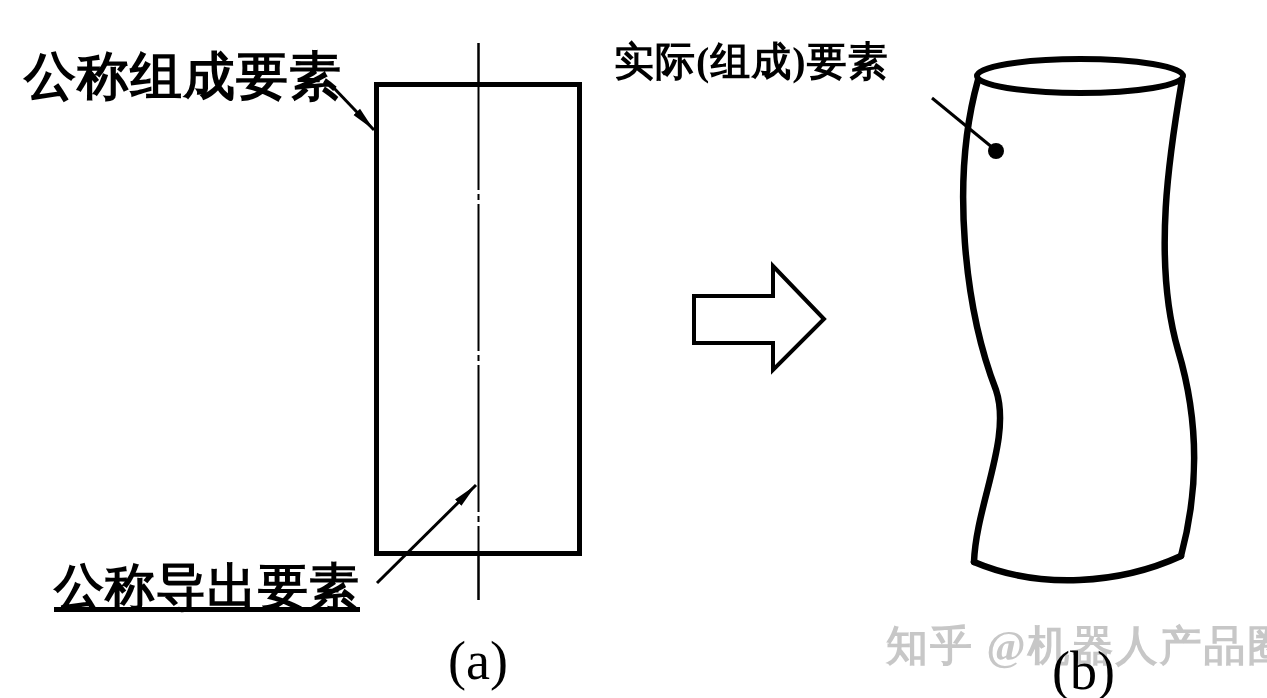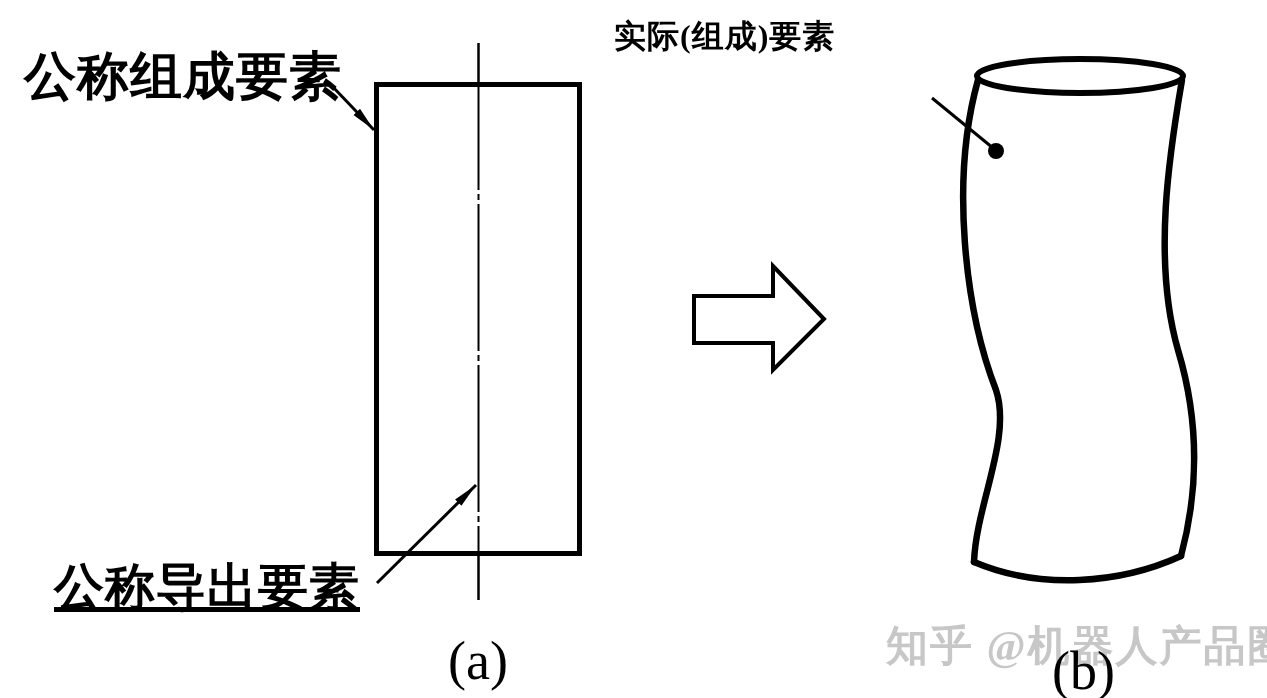--- a/index.html
+++ b/index.html
@@ -36,22 +36,22 @@
     font-size: 52px;
   }
   .label-nominal-derived {
     left: 54px;
     top: 561px;
     font-size: 50px;
     text-decoration: underline;
   }
   .label-real-integral {
     left: 614px;
-    top: 20px;
-    font-size: 32px;
+    top: 41px;
+    font-size: 40px;
   }
   .caption {
     position: absolute;
     color: #000000;
     font-size: 54px;
     font-weight: normal;
     white-space: nowrap;
   }
   .caption-a {
     left: 448px;

